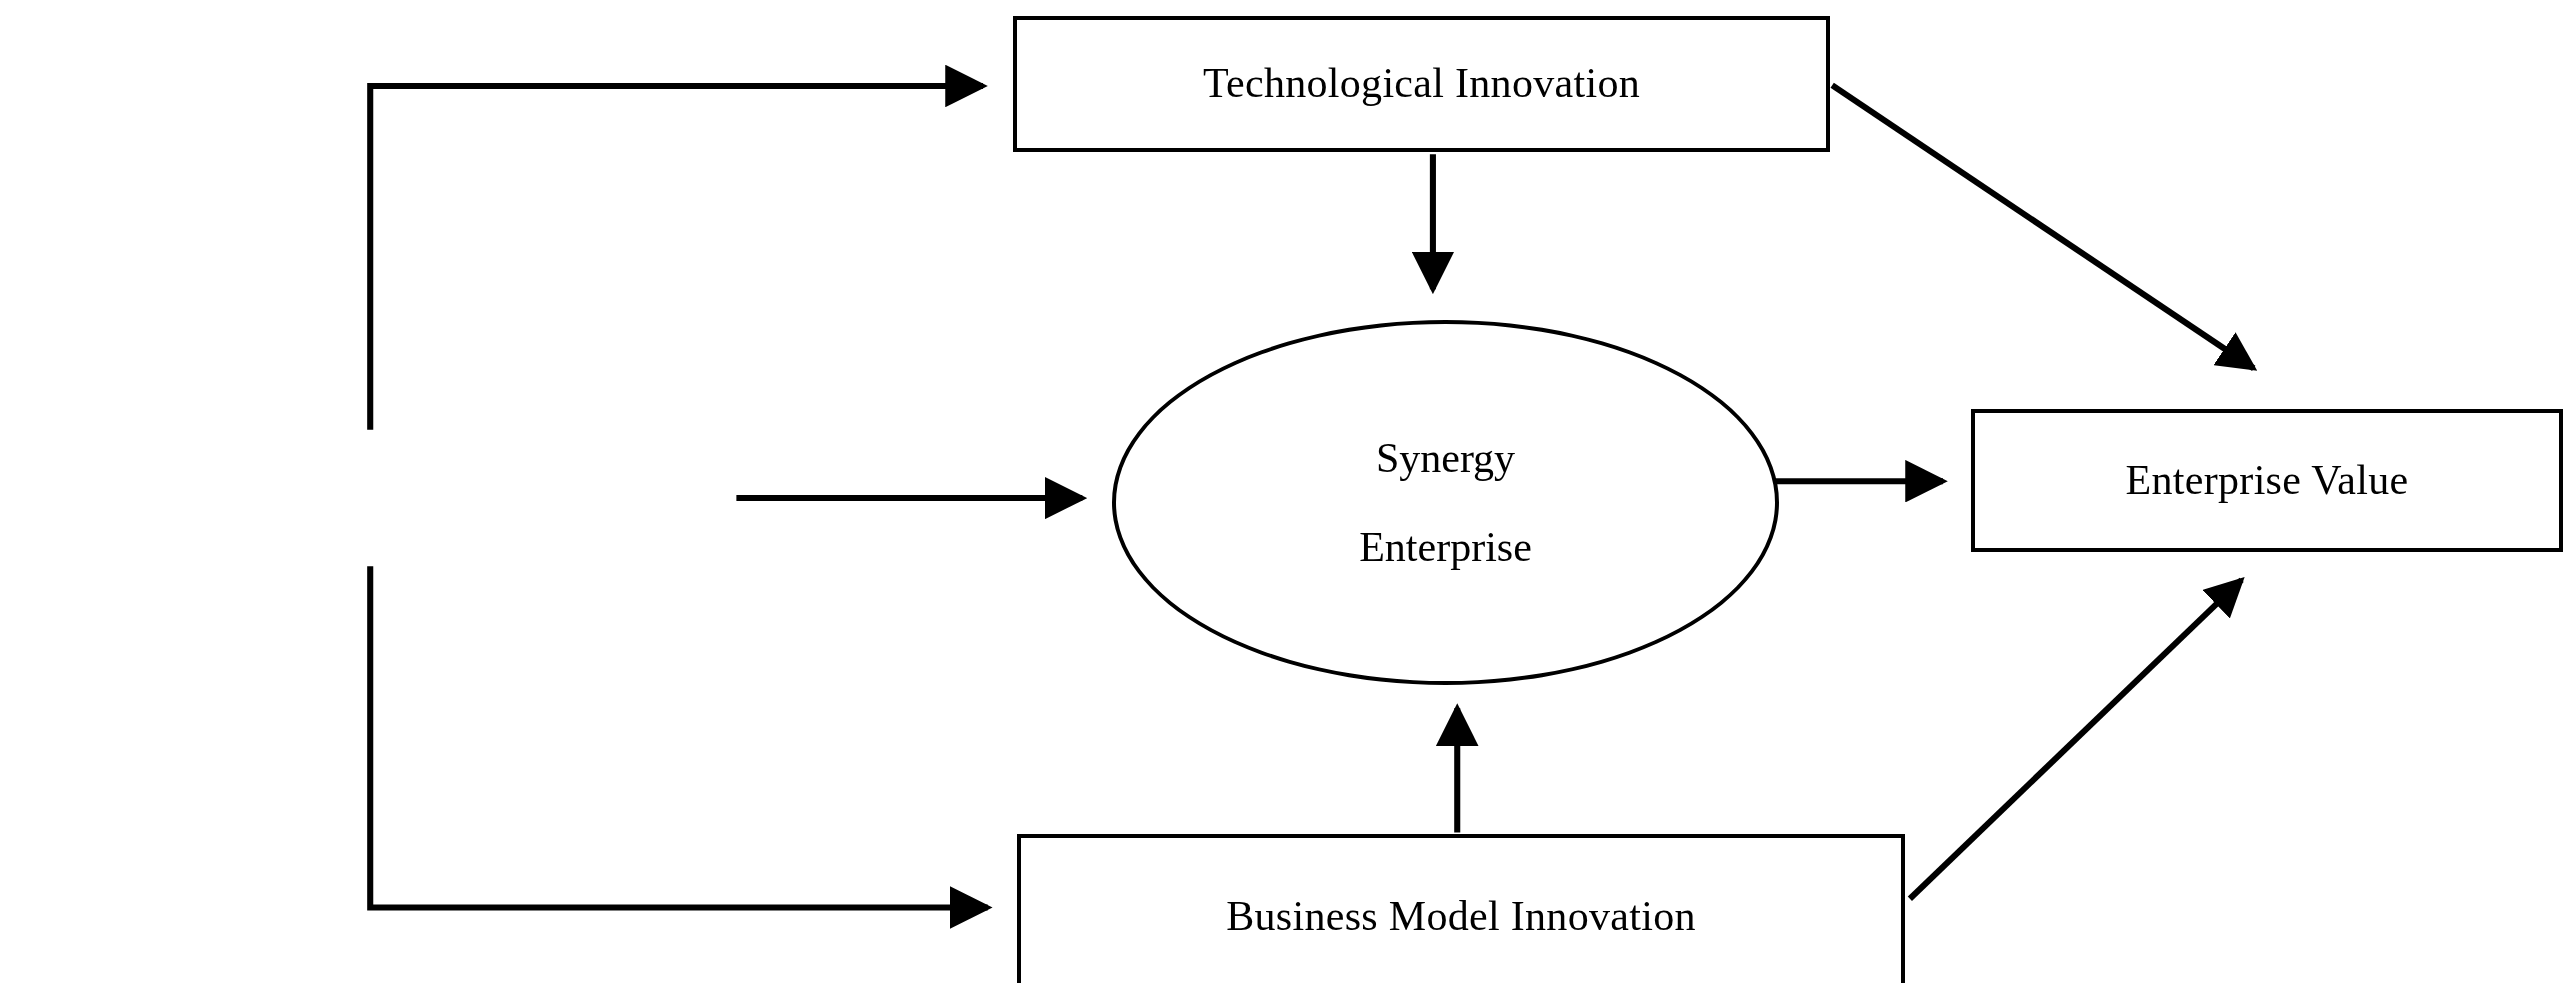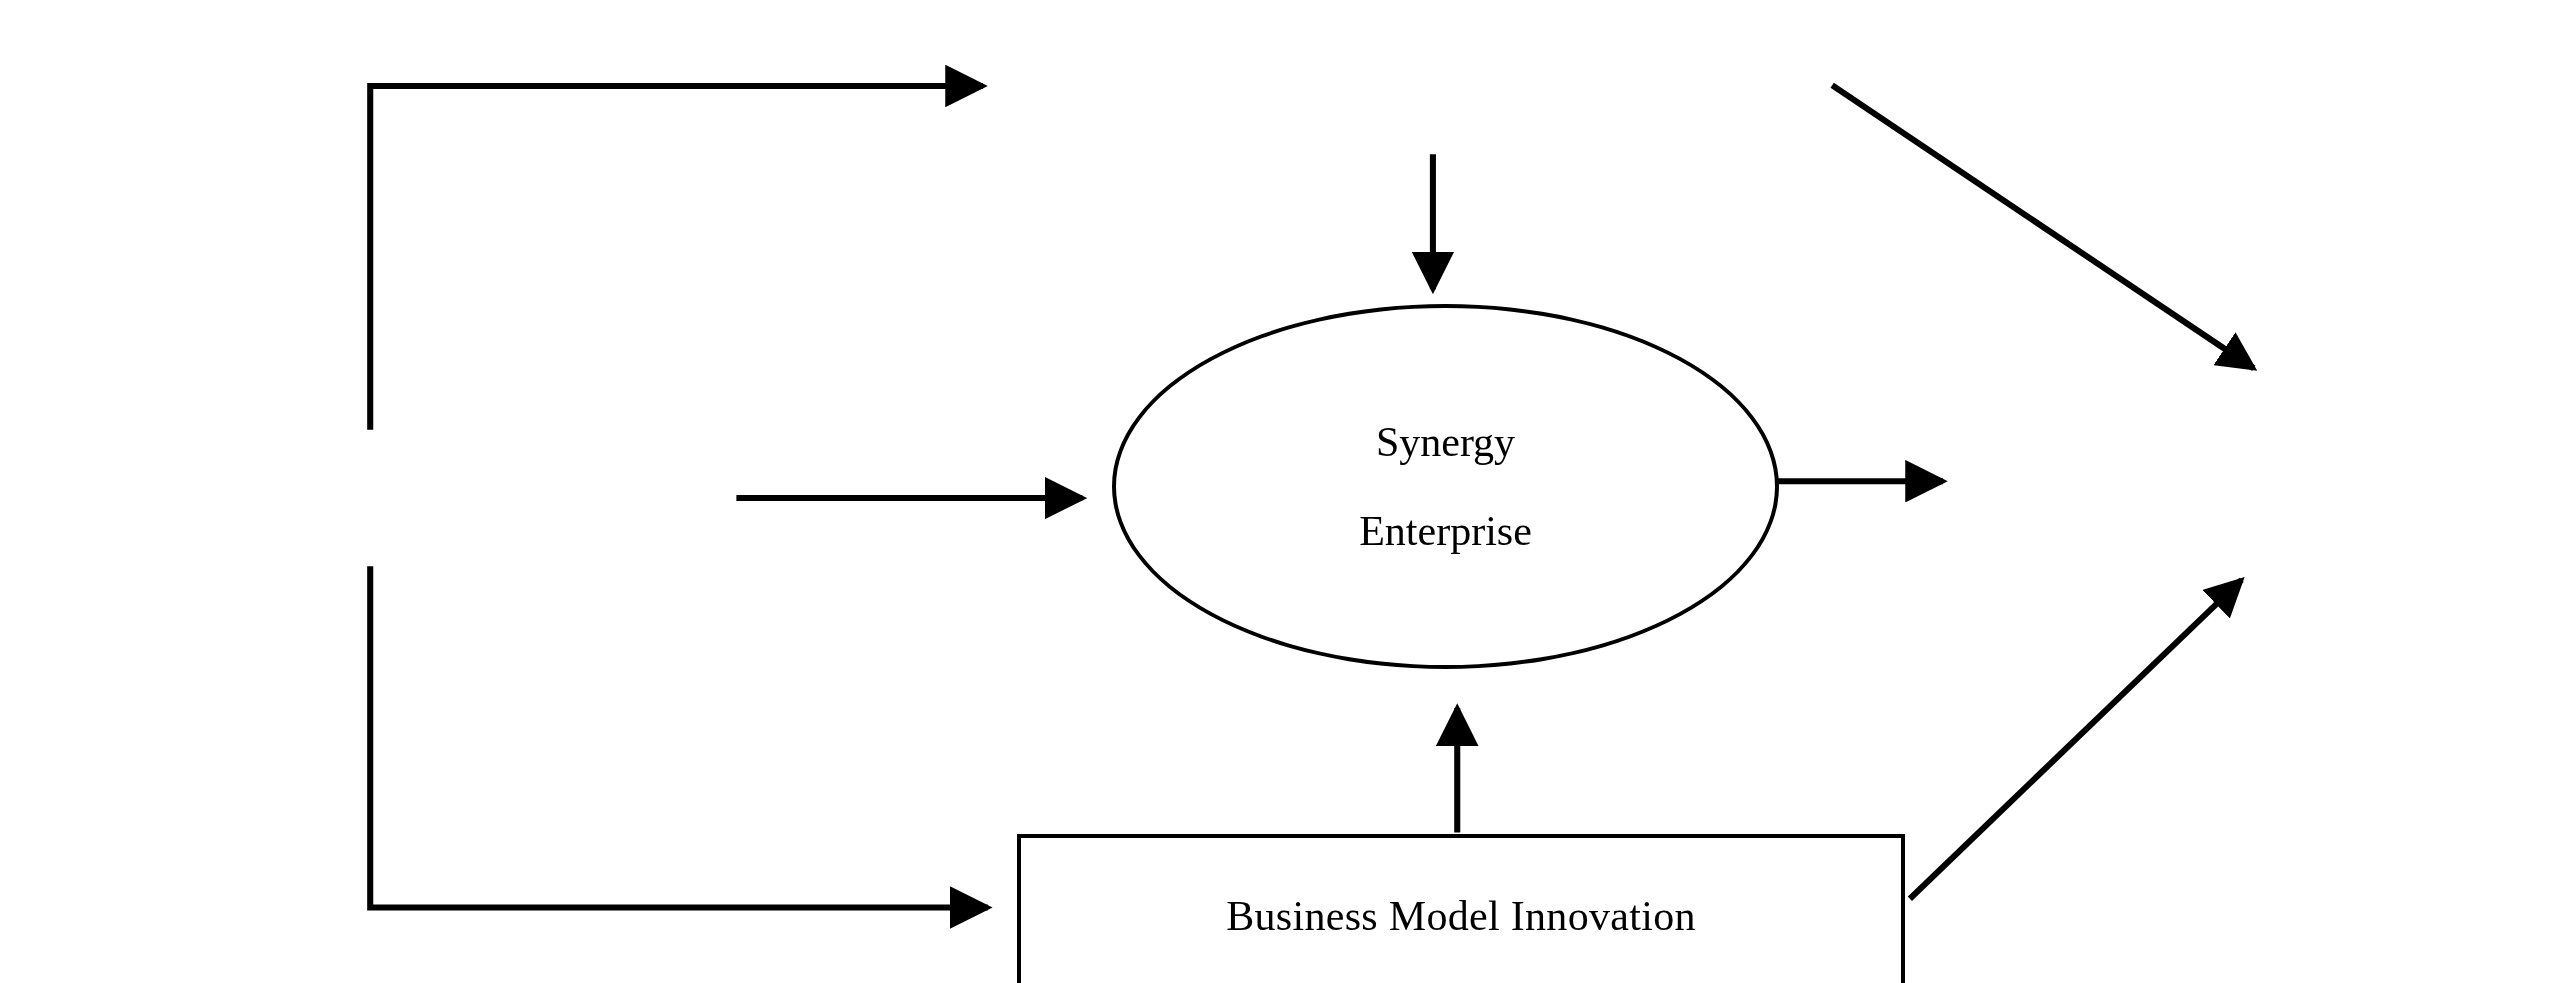--- a/index.html
+++ b/index.html
@@ -112,25 +112,31 @@
     <g>
       <path d="M 2712 126 L 3336 545" fill="none" stroke="#000000" stroke-width="9" marker-end="url(#arrowhead-slim)"></path>
     </g>
 
     <g>
       <path d="M 2827 1330 L 3318 858" fill="none" stroke="#000000" stroke-width="9" marker-end="url(#arrowhead-slim)"></path>
     </g>
   </svg>
 
 
+  <div class="node-box" style="left:1013px; top:15.5px; width:817px; height:136px;">
+    <span class="node-label">Technological Innovation</span>
+  </div>
 
-  <div class="node-ellipse" style="left:1112px; top:304px; width:667px; height:365px;gap:18px;">
+  <div class="node-ellipse" style="left:1112px; top:320px; width:667px; height:365px;gap:18px;">
     <span class="ellipse-line">Synergy</span>
     <span class="ellipse-line">Enterprise</span>
   </div>
 
   <div class="node-box" style="left:1017px; top:834px; width:888px; height:164px;">
     <span class="node-label">Business Model Innovation</span>
   </div>
 
+  <div class="node-box" style="left:1971px; top:409px; width:592px; height:143px;">
+    <span class="node-label">Enterprise Value</span>
+  </div>
 
 </div>
 
 
 </body></html>

